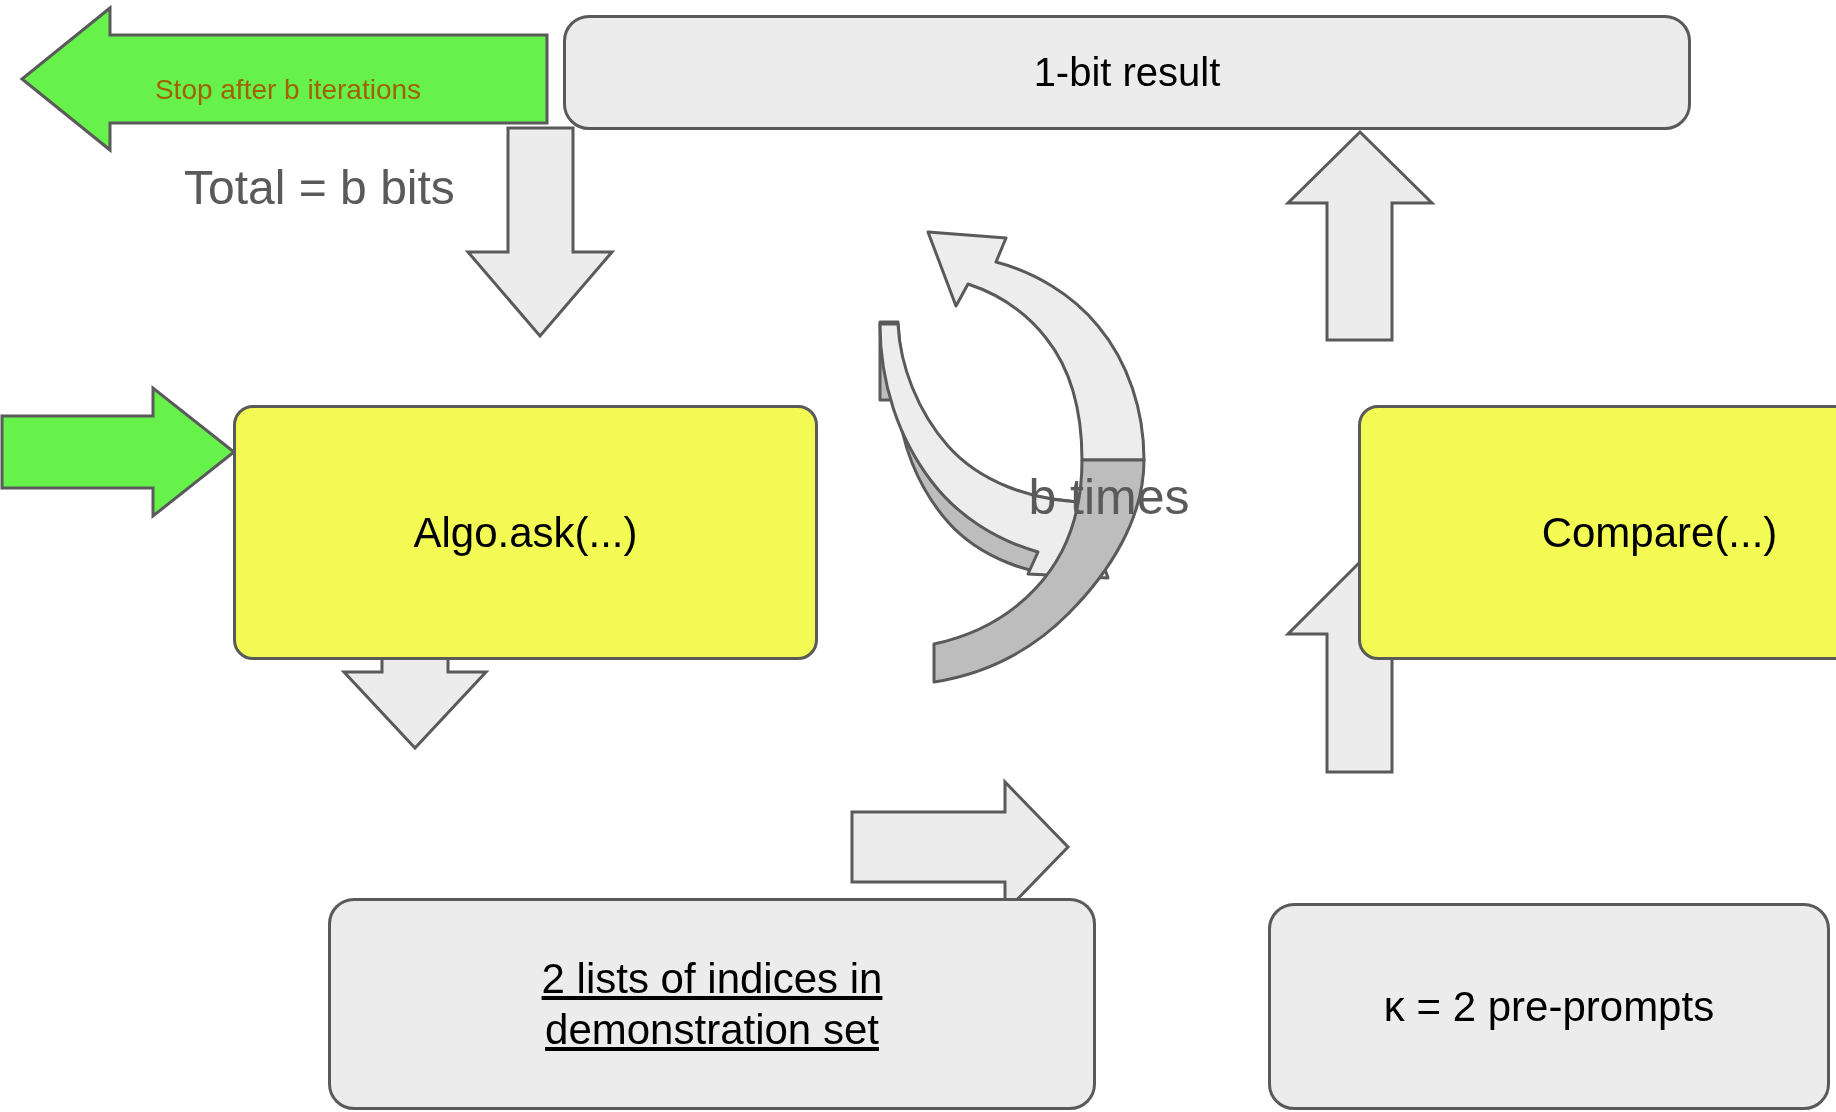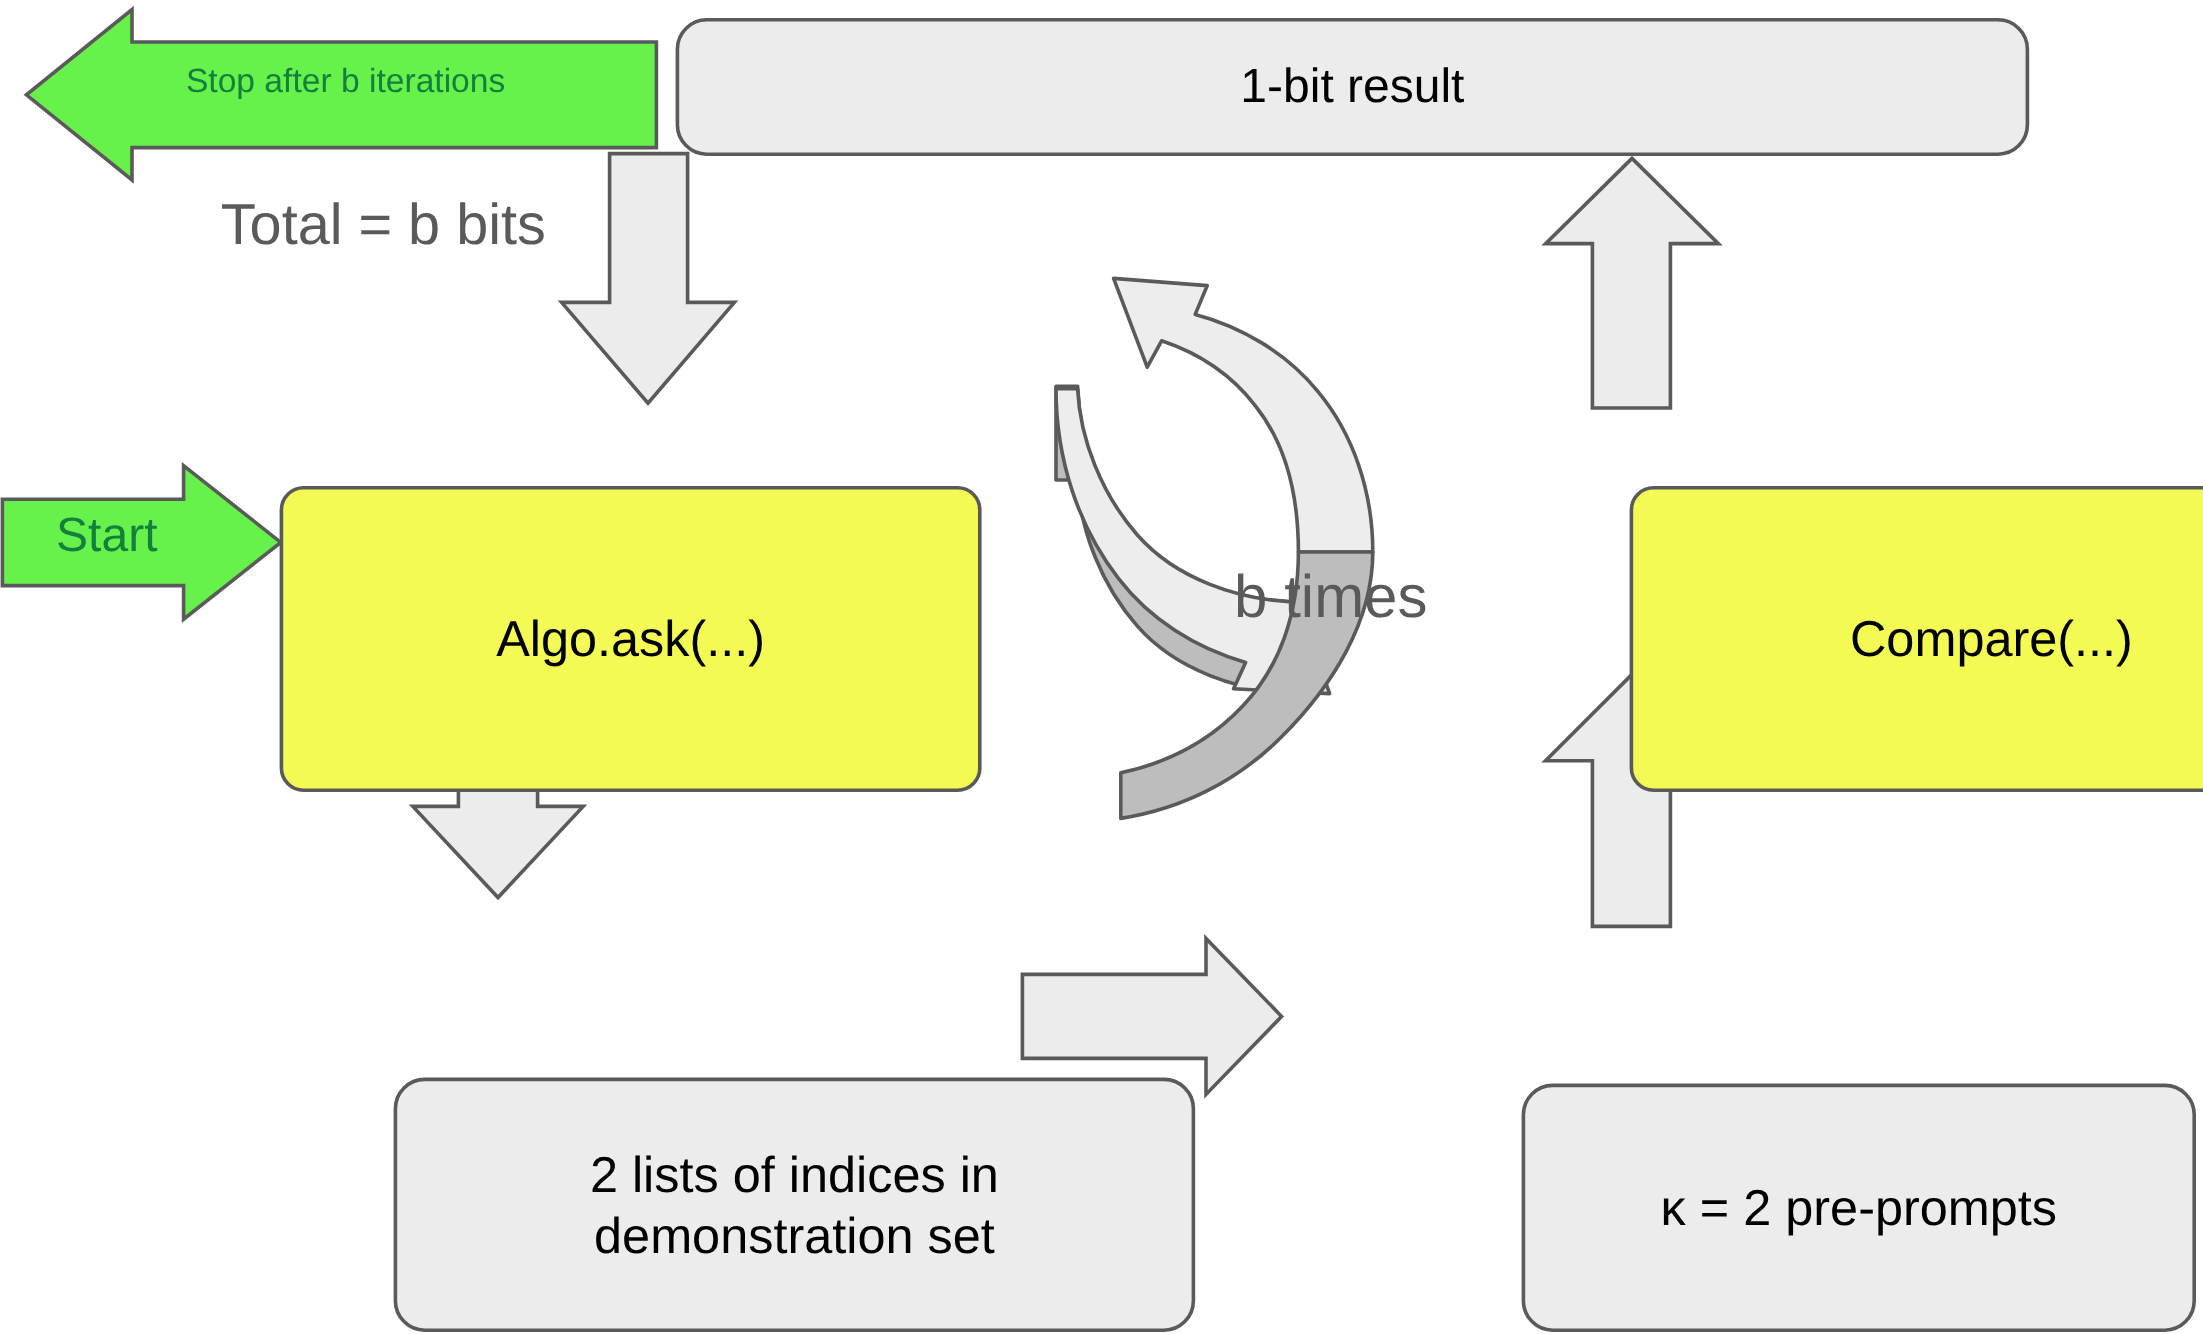--- a/index.html
+++ b/index.html
@@ -78,23 +78,23 @@
     fill: #ededed;
     stroke: #5a5a5a;
     stroke-width: 3;
     stroke-linejoin: round;
   }
 
   
   .arrow-label {
     position: absolute;
     display: flex;
-    align-items: flex-start;
+    align-items: flex-end;
     justify-content: center;
-    color: #15803d;
+    color: #a16207;
     text-align: center;
   }
   .free-label {
     position: absolute;
     display: flex;
     align-items: center;
     justify-content: flex-start;
     margin-left: 44px;
   }
 </style>
@@ -166,37 +166,34 @@
   </div>
 
   <div class="free-label t-total" style="left:140px; top:150px; width:420px; height:74px;">
     <span>Total = b bits</span>
   </div>
 
   <div class="node rbox t-mid" style="left:563px; top:15px; width:1128px; height:115px;">
     <span>1-bit result</span>
   </div>
 
-  <div class="arrow-label t-mid" style="left:14px; top:424px; width:150px; height:56px;">
-    <span>Start</span>
-  </div>
 
   <div class="node ybox t-big" style="left:233px; top:405px; width:585px; height:255px;">
     <span>Algo.ask(...)</span>
   </div>
 
   <div class="free-label t-btimes" style="left:950px; top:462px; width:230px; height:70px; justify-content:center;">
     <span>b times</span>
   </div>
 
   <div class="node ybox t-big" style="left:1358px; top:405px; width:603px; height:255px;">
     <span>Compare(...)</span>
   </div>
 
-  <div class="node rbox t-big" style="left:328px; top:898px; width:668px; height:212px; flex-direction:column;">
+  <div class="node rbox t-big" style="left:328px; top:898px; width:768px; height:212px; flex-direction:column;text-decoration:underline;">
     <span>2 lists of indices in</span>
     <span>demonstration set</span>
   </div>
 
   <div class="node rbox t-big" style="left:1268px; top:903px; width:562px; height:207px;">
     <span>κ = 2 pre-prompts</span>
   </div>
 
 </div>
 

